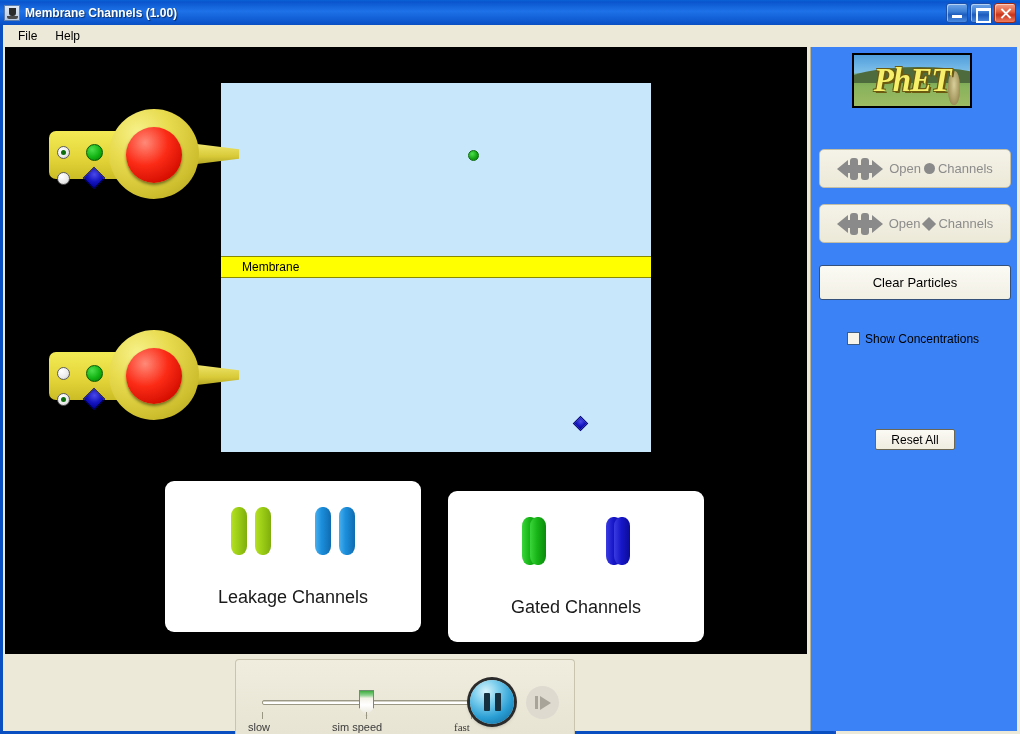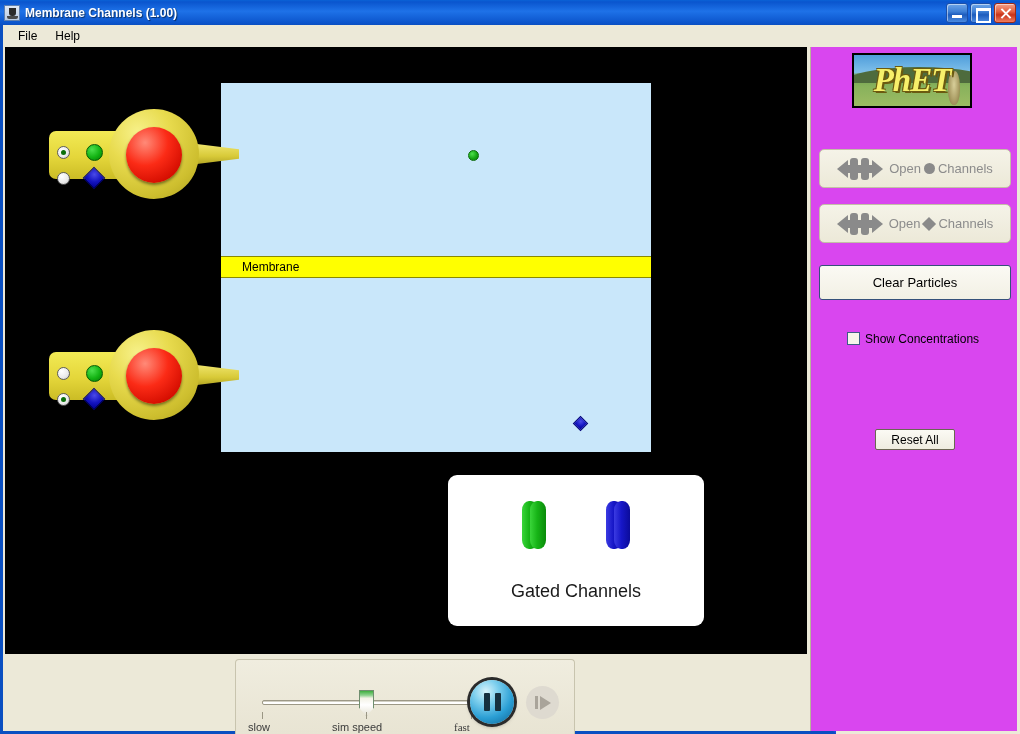--- a/index.html
+++ b/index.html
@@ -178,21 +178,21 @@
   .chan.gate-green .half { background: linear-gradient(90deg,#3ad53a 0%,#17b417 45%,#0a8b0a 100%); }
   .chan.gate-blue  .half { background: linear-gradient(90deg,#3b3be2 0%,#1717c8 45%,#0b0b9a 100%); }
   .tool-label {
     margin-top: auto; margin-bottom: 24px;
     font-size: 18px; color: #1a1a1a;
   }
 
   
   .control-panel {
     position: absolute; left: 807px; top: 47px; width: 207px; height: 684px;
-    background: #d946ef; border-left: 1px solid #b9b59a;
+    background: #3b82f6; border-left: 1px solid #b9b59a;
   }
   .phet-logo {
     position: absolute; left: 41px; top: 6px; width: 120px; height: 55px;
     border: 2px solid #000; overflow: hidden;
     background: linear-gradient(180deg,#4f9ddb 0%,#7fc0ea 34%,#6f9e4f 40%,#88b25c 62%,#9dbb63 100%);
   }
   .phet-logo .hill {
     position: absolute; left: -10px; top: 12px; width: 150px; height: 16px;
     background: #4e6b3d; border-radius: 50% 50% 0 0 / 100% 100% 0 0;
   }
@@ -377,22 +377,35 @@
           <div class="radio-row">
             <span class="radio on"></span>
             <span class="swatch-diamond"></span>
           </div>
         </div>
       </div>
       <div class="inj-bulb"></div>
       <div class="inj-btn"></div>
     </div>
 
-
-    <div class="tool-card" style="left:443px; top:428px; width:256px; height:151px;">
+    <div class="tool-card" style="left:160px; top:434px; width:256px; height:151px;">
+      <div class="tool-icons">
+        <div class="chan open leak-green">
+          <span class="half l"></span>
+          <span class="half r"></span>
+        </div>
+        <div class="chan open leak-blue">
+          <span class="half l"></span>
+          <span class="half r"></span>
+        </div>
+      </div>
+      <div class="tool-label">Leakage Channels</div>
+    </div>
+
+    <div class="tool-card" style="left:443px; top:444px; width:256px; height:151px;">
       <div class="tool-icons" style="gap:60px;">
         <div class="chan closed gate-green">
           <span class="half l"></span>
           <span class="half r"></span>
         </div>
         <div class="chan closed gate-blue">
           <span class="half l"></span>
           <span class="half r"></span>
         </div>
       </div>

